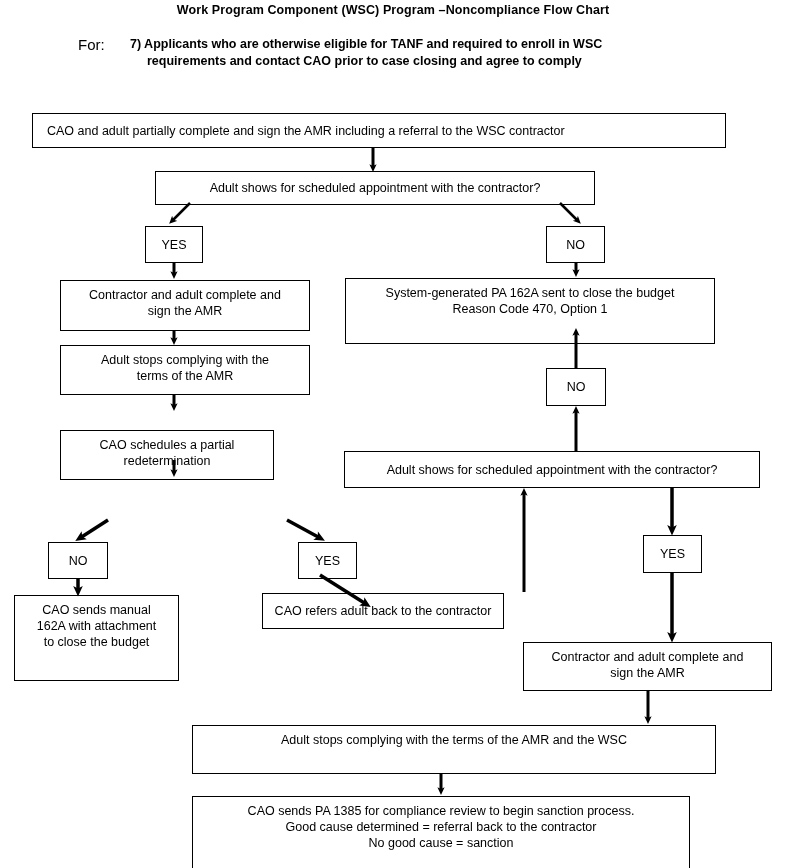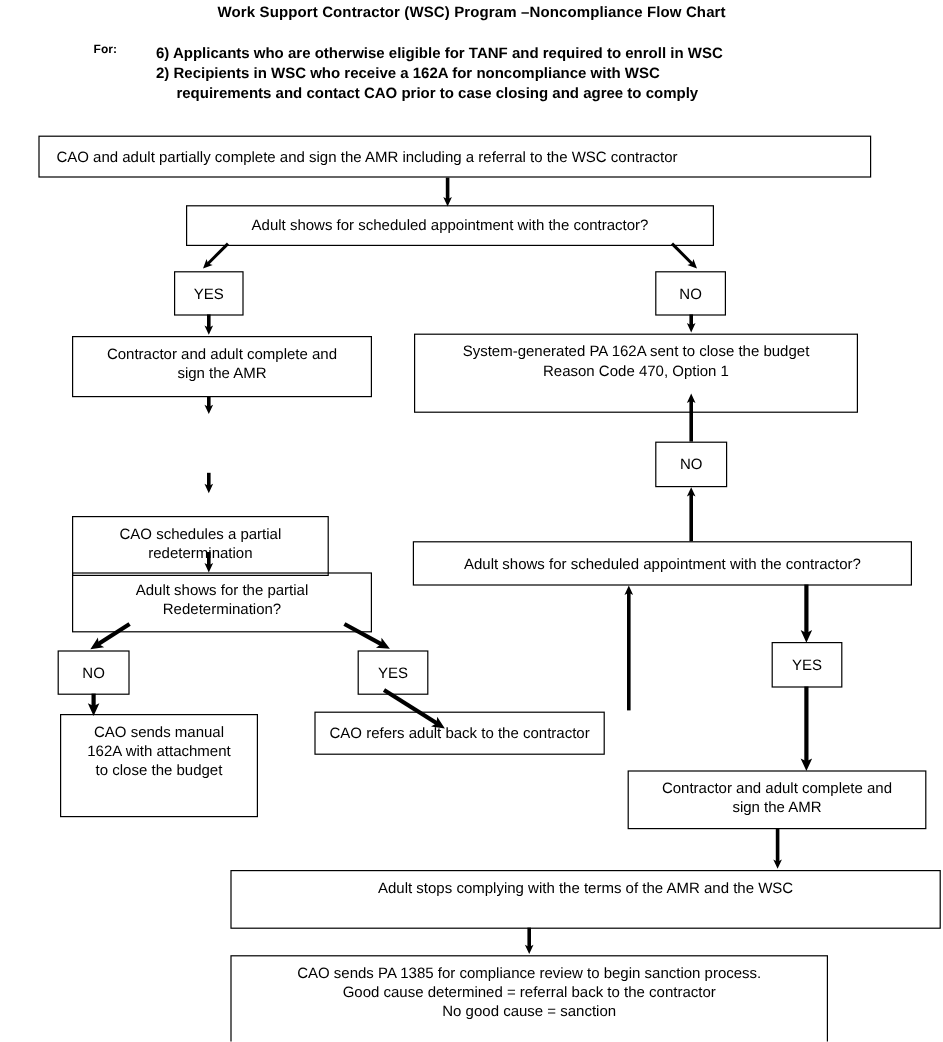--- a/index.html
+++ b/index.html
@@ -28,22 +28,22 @@
     text-align: center;
     font-size: 12.5px;
     font-weight: bold;
     letter-spacing: 0.1px;
     padding-top: 3px;
   }
   .for-label {
     position: absolute;
     left: 78px;
     top: 36px;
-    font-size: 10px;
-    font-weight: bold;
+    font-size: 15px;
+    font-weight: normal;
   }
   .for-lines {
     position: absolute;
     left: 130px;
     top: 36px;
     width: 600px;
     font-size: 12.5px;
     font-weight: bold;
     line-height: 17px;
   }
@@ -86,26 +86,25 @@
   }
   .decision-sm {
     font-size: 12.5px;
   }
 </style>
 </head>
 <body>
 
 <div id="chart-root">
 
-  <div class="title">Work Support Contractor (WSC) Program –Noncompliance Flow Chart</div>
+  <div class="title">Work Program Component (WSC) Program –Noncompliance Flow Chart</div>
 
   <div class="for-label">For:</div>
   <div class="for-lines">
-    <div>6)  Applicants who are otherwise eligible for TANF and required to enroll in WSC</div>
-    <div>2)  Recipients in WSC who receive a 162A for noncompliance with WSC</div>
+    <div>7)  Applicants who are otherwise eligible for TANF and required to enroll in WSC</div>
     <div class="indent">requirements and contact CAO prior to case closing and agree to comply</div>
   </div>
 
   <svg class="edges" viewBox="0 0 786 868">
     <defs>
       <marker id="ah" markerWidth="9" markerHeight="9" refX="4.2" refY="4.2" orient="auto" markerUnits="userSpaceOnUse">
         <path d="M0.4,0.6 L8.2,4.2 L0.4,7.8 L2.3,4.2 Z" fill="#000"></path>
       </marker>
       <marker id="ahb" markerWidth="12" markerHeight="12" refX="5.4" refY="5.4" orient="auto" markerUnits="userSpaceOnUse">
         <path d="M0.4,0.6 L11,5.4 L0.4,10.2 L2.8,5.4 Z" fill="#000"></path>
@@ -170,67 +169,67 @@
   <div class="node" style="left:60px; top:280px; width:250px; height:51px;">
     <span class="txt">Contractor and adult complete and
 sign the AMR</span>
   </div>
 
   <div class="node" style="left:345px; top:278px; width:370px; height:66px;">
     <span class="txt">System-generated PA 162A sent to close the budget
 Reason Code 470, Option 1</span>
   </div>
 
+  <div class="node" style="left:60px; top:345px; width:250px; height:50px;">
+    <span class="txt">Adult stops complying with the
+terms of the AMR</span>
+  </div>
 
   <div class="node single decision-sm" style="left:546px; top:368px; width:60px; height:38px;">
     <span class="txt">NO</span>
   </div>
 
   <div class="node" style="left:60px; top:430px; width:214px; height:50px;">
     <span class="txt">CAO schedules a partial
 redetermination</span>
   </div>
 
   <div class="node single" style="left:344px; top:451px; width:416px; height:37px;">
     <span class="txt">Adult shows for scheduled appointment with the contractor?</span>
   </div>
 
-  <div class="node" style="left:60px; top:477px; width:250px; height:50px;">
-    <span class="txt">Adult shows for the partial
-Redetermination?</span>
-  </div>
 
   <div class="node single decision-sm" style="left:48px; top:542px; width:60px; height:37px;">
     <span class="txt">NO</span>
   </div>
 
   <div class="node single decision-sm" style="left:298px; top:542px; width:59px; height:37px;">
     <span class="txt">YES</span>
   </div>
 
   <div class="node single decision-sm" style="left:643px; top:535px; width:59px; height:38px;">
     <span class="txt">YES</span>
   </div>
 
-  <div class="node" style="left:14px; top:595px; width:165px; height:86px;margin-left:36px;">
+  <div class="node" style="left:14px; top:595px; width:165px; height:86px;">
     <span class="txt">CAO sends manual
 162A with attachment
 to close the budget</span>
   </div>
 
   <div class="node single" style="left:262px; top:593px; width:242px; height:36px;">
     <span class="txt">CAO refers adult back to the contractor</span>
   </div>
 
   <div class="node" style="left:523px; top:642px; width:249px; height:49px;">
     <span class="txt">Contractor and adult complete and
 sign the AMR</span>
   </div>
 
-  <div class="node" style="left:192px; top:725px; width:592px; height:49px;">
+  <div class="node" style="left:192px; top:725px; width:524px; height:49px;">
     <span class="txt">Adult stops complying with the terms of the AMR and the WSC</span>
   </div>
 
   <div class="node" style="left:192px; top:796px; width:498px; height:80px;">
     <span class="txt">CAO sends PA 1385 for compliance review to begin sanction process.
 Good cause determined = referral back to the contractor
 No good cause = sanction</span>
   </div>
 
 </div>

